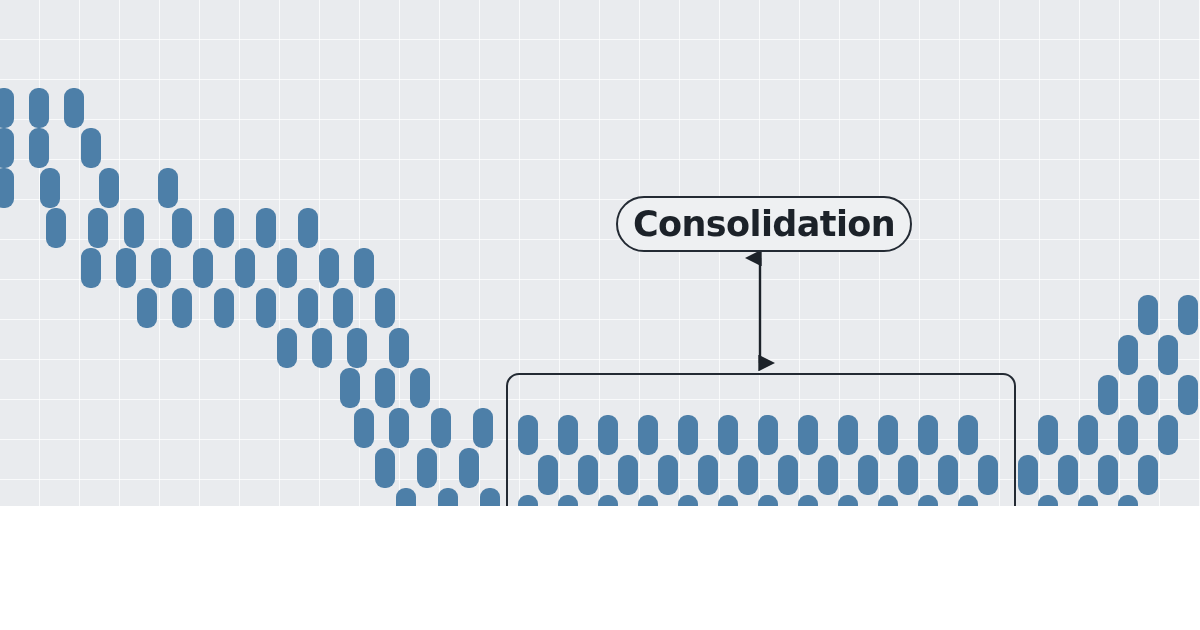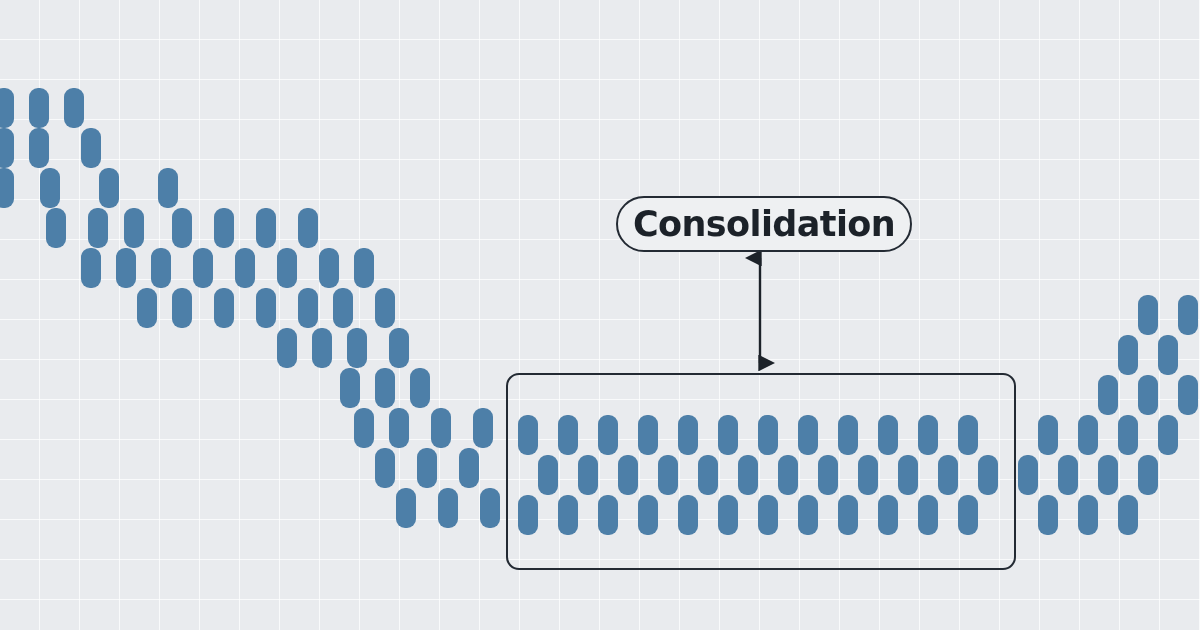--- a/index.html
+++ b/index.html
@@ -78,21 +78,21 @@
     font-weight: bold;
     font-size: 35px;
     letter-spacing: -0.6px;
     color: #1c2229;
     line-height: 1;
   }
 </style>
 </head>
 <body>
 
-<div id="chart-canvas" style="width: 1200px; height: 630px; background-color: rgb(233, 235, 238);">
+<div id="chart-canvas" style="width: 1200px; height: 506px; background-color: rgb(233, 235, 238);">
 
   <div id="grid-layer" style="background-size: 40px 40px; display: block;"></div>
 
   <div id="bars-layer">
       <div class="price-bar" style="left: -6px; top: 88px; width: 20px; height: 40px; border-radius: 9px; background-color: rgb(77, 127, 168);"></div>
       <div class="price-bar" style="left: 29px; top: 88px; width: 20px; height: 40px; border-radius: 9px; background-color: rgb(77, 127, 168);"></div>
       <div class="price-bar" style="left: 64px; top: 88px; width: 20px; height: 40px; border-radius: 9px; background-color: rgb(77, 127, 168);"></div>
       <div class="price-bar" style="left: -6px; top: 128px; width: 20px; height: 40px; border-radius: 9px; background-color: rgb(77, 127, 168);"></div>
       <div class="price-bar" style="left: 29px; top: 128px; width: 20px; height: 40px; border-radius: 9px; background-color: rgb(77, 127, 168);"></div>
       <div class="price-bar" style="left: 81px; top: 128px; width: 20px; height: 40px; border-radius: 9px; background-color: rgb(77, 127, 168);"></div>

